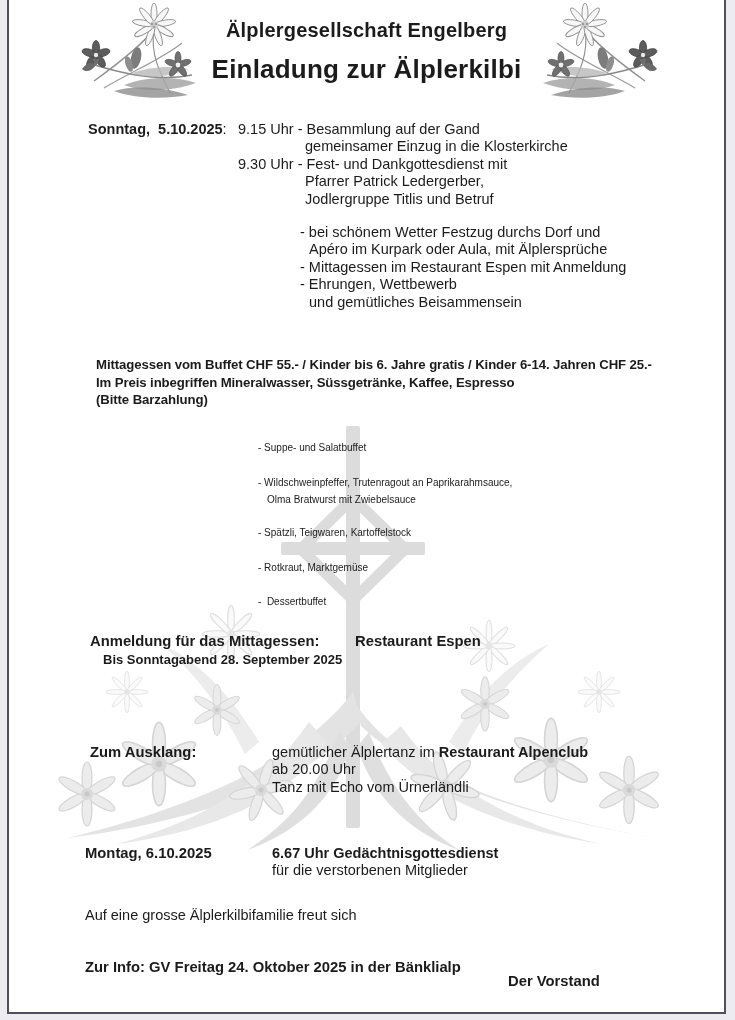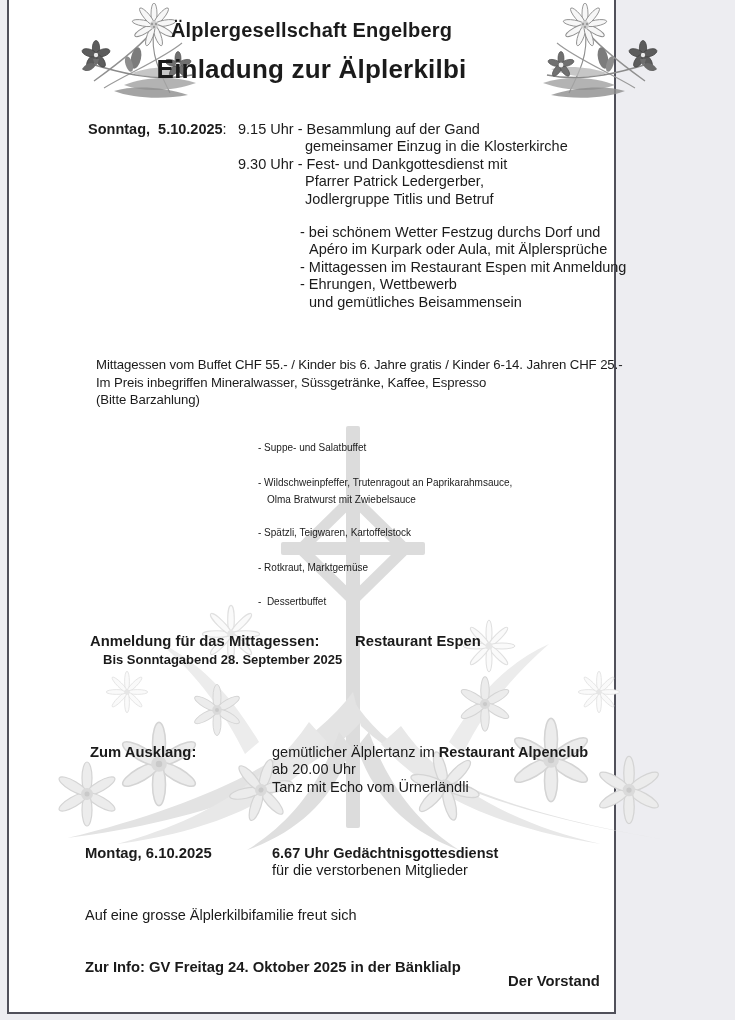--- a/index.html
+++ b/index.html
@@ -3,38 +3,38 @@
 <meta charset="utf-8">
 <style>
   html,body{margin:0;padding:0;}
   body{
     width:735px;height:1020px;position:relative;overflow:hidden;
     background:#ededf1;
     font-family:"Liberation Sans","DejaVu Sans",sans-serif;
     color:#1b1b1b;
   }
   .page{
-    position:absolute;left:7px;top:0;width:609px;height:1014px;
+    position:absolute;left:7px;top:0;width:719px;height:1014px;
     box-sizing:border-box;background:#ffffff;
     border:2px solid #50505a;border-top:none;
   }
   .abs{position:absolute;}
   .corner-flowers{width:126px;height:98px;}
   .corner-flowers.right{transform:scaleX(-1);}
   .org-title{left:0;right:0;top:19px;text-align:center;font-size:20px;font-weight:bold;letter-spacing:.2px;}
   .main-title{left:0;right:0;top:54px;text-align:center;font-size:26px;font-weight:bold;letter-spacing:.2px;}
   .t{font-size:14.5px;line-height:17.4px;white-space:nowrap;}
   .b{font-weight:bold;}
   .ws-pre{white-space:pre;}
   .ind{padding-left:67px;}
   .ind8{padding-left:9px;}
   .mt18{margin-top:18px;}
   .mt17{margin-top:17px;}
   .mt16{margin-top:16px;}
-  .pricing{font-size:13.2px;font-weight:normal;line-height:17.6px;letter-spacing:-0.1px;white-space:nowrap;padding-left:11px;}
+  .pricing{font-size:13.2px;font-weight:bold;line-height:17.6px;letter-spacing:-0.1px;white-space:nowrap;padding-left:11px;}
   .reg-main{font-size:14.8px;font-weight:bold;white-space:nowrap;}
   .reg-sub{font-size:13px;font-weight:bold;white-space:nowrap;}
   .buffet-line{font-size:10px;line-height:17px;white-space:pre;}
   .watermark{pointer-events:none;}
 </style>
 </head>
 <body>
 
 <div class="page">
 

